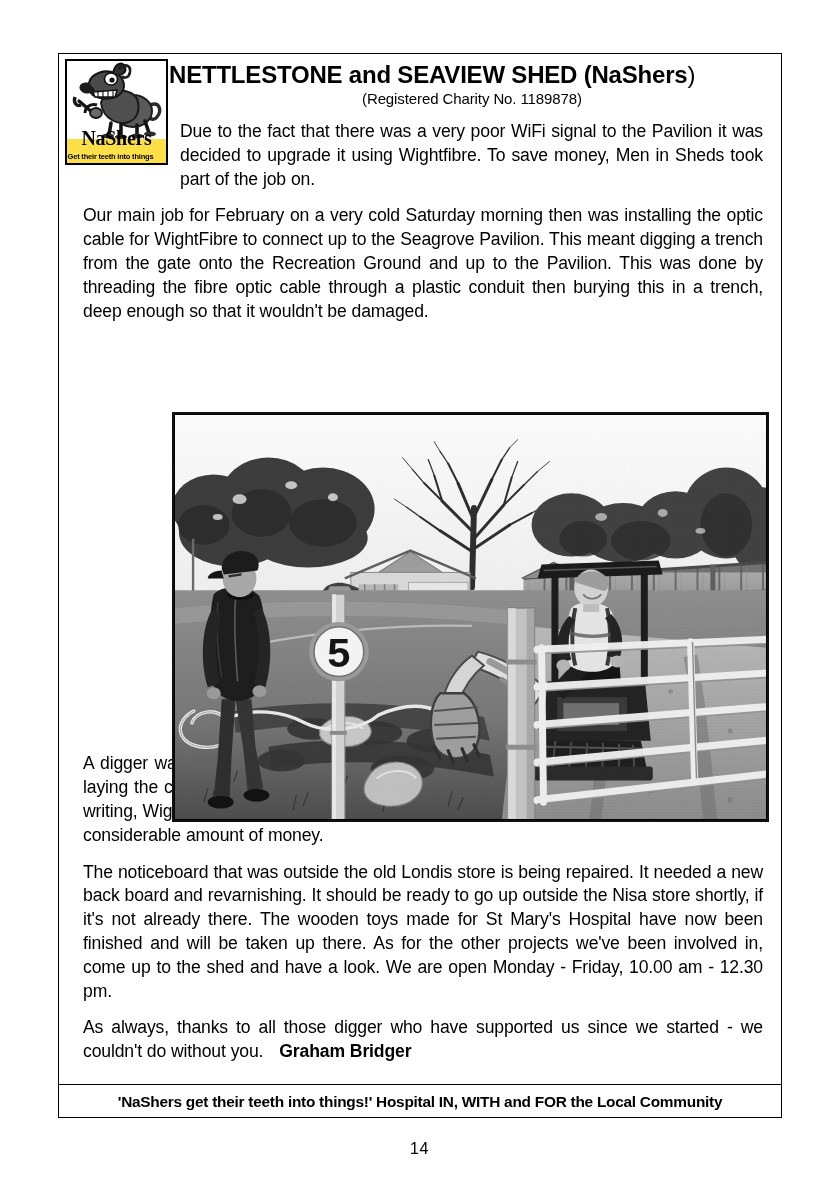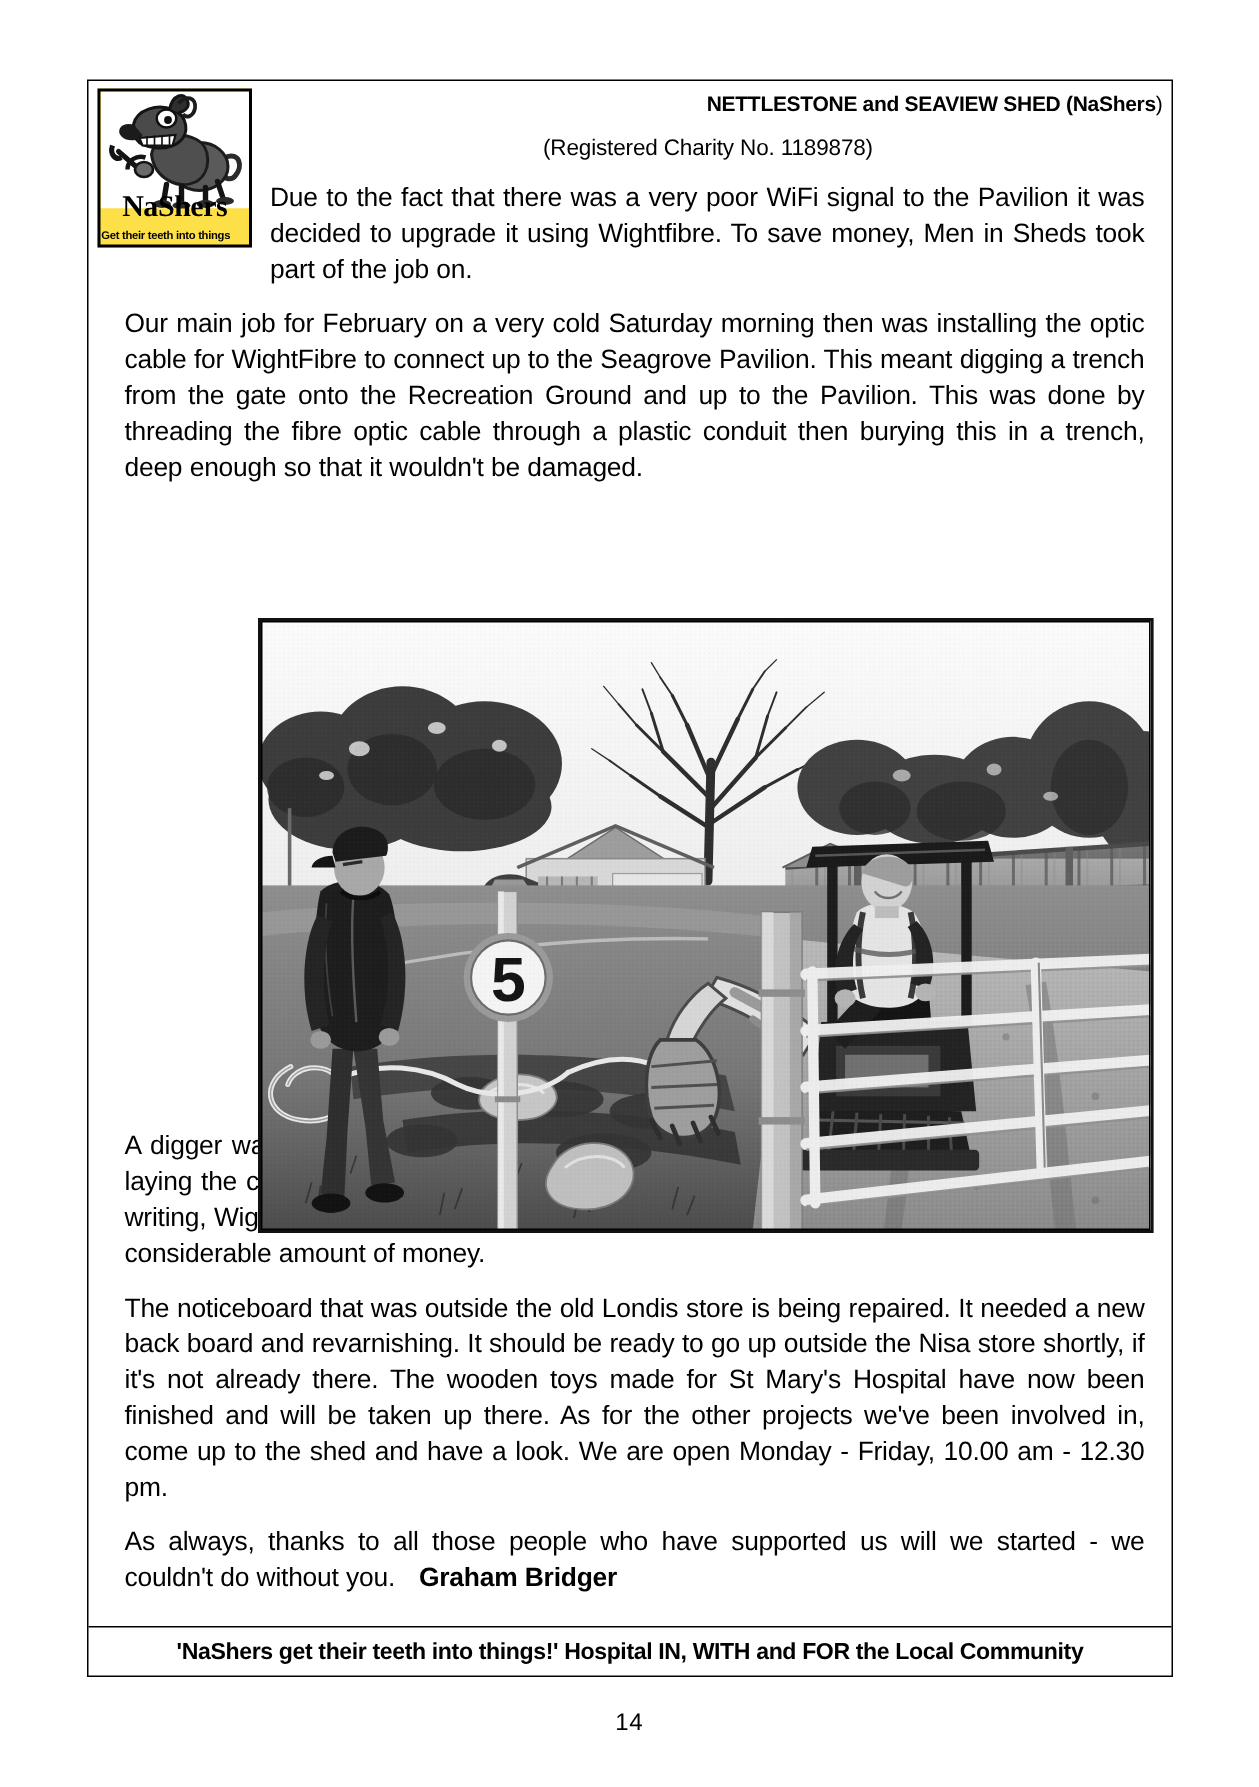--- a/index.html
+++ b/index.html
@@ -72,22 +72,22 @@
     font-weight: bold;
     letter-spacing: -0.2px;
     line-height: 1;
   }
 
   #title-main {
     position: absolute;
     left: 110px;
     right: 6px;
     top: 7px;
-    text-align: right;
-    font-size: 14px;
+    text-align: left;
+    font-size: 24px;
     font-weight: bold;
     letter-spacing: -0.2px;
     white-space: nowrap;
   }
   #title-main .paren-light { font-weight: 500; }
   #title-sub {
     position: absolute;
     left: 110px;
     right: 6px;
     top: 36px;
@@ -227,21 +227,21 @@
     <p class="para"><span id="float-spacer"></span><span>Due to the fact that there was a very poor WiFi signal to the Pavilion it was decided to upgrade it using Wightfibre. To save money, Men in Sheds took part of the job on.</span></p>
 
     <p class="para">Our main job for February on a very cold Saturday morning then was installing the optic cable for WightFibre to connect up to the Seagrove Pavilion. This meant digging a trench from the gate onto the Recreation Ground and up to the Pavilion. This was done by threading the fibre optic cable through a plastic conduit then burying this in a trench, deep enough so that it wouldn't be damaged.</p>
 
     <div style="height:416px"></div>
 
     <p class="para">A digger was hired and Patric took on the job of driving it and digging the trench. After laying the conduit in it, the trench was filled in by a couple of very cold Shedders. As of writing, Wightfibre has yet to connect the system up. This has saved the Pavillion Trust a considerable amount of money.</p>
 
     <p class="para">The noticeboard that was outside the old Londis store is being repaired. It needed a new back board and revarnishing. It should be ready to go up outside the Nisa store shortly, if it's not already there. The wooden toys made for St Mary's Hospital have now been finished and will be taken up there. As for the other projects we've been involved in, come up to the shed and have a look. We are open Monday - Friday, 10.00 am - 12.30 pm.</p>
 
-    <p class="para sig-para"><span>As always, thanks to all those people who have supported us will we started - we couldn't do without you.</span><span class="sig-name">Graham Bridger</span></p>
+    <p class="para sig-para"><span>As always, thanks to all those digger who have supported us since we started - we couldn't do without you.</span><span class="sig-name">Graham Bridger</span></p>
   </div>
 
   <div id="photo-wrap">
     <svg id="photo-svg" viewBox="0 0 597 410" preserveAspectRatio="none" aria-hidden="true">
       <defs>
         <linearGradient id="skyG" x1="0" y1="0" x2="0" y2="1">
           <stop offset="0%" stop-color="#fbfbfb"></stop>
           <stop offset="100%" stop-color="#eeeeee"></stop>
         </linearGradient>
         <linearGradient id="grassG" x1="0" y1="0" x2="0" y2="1">

